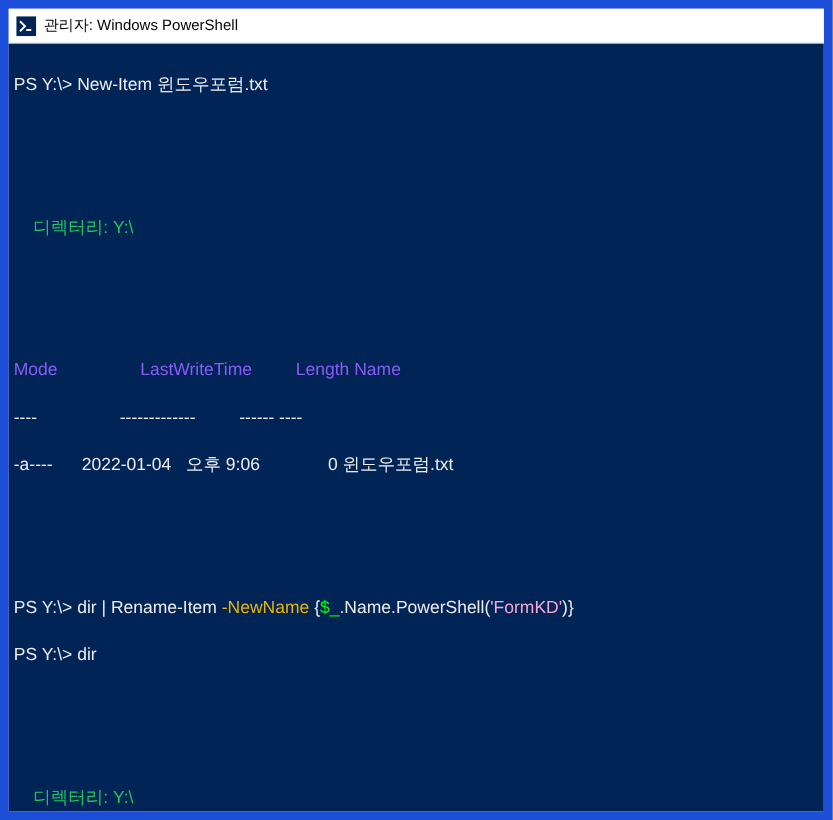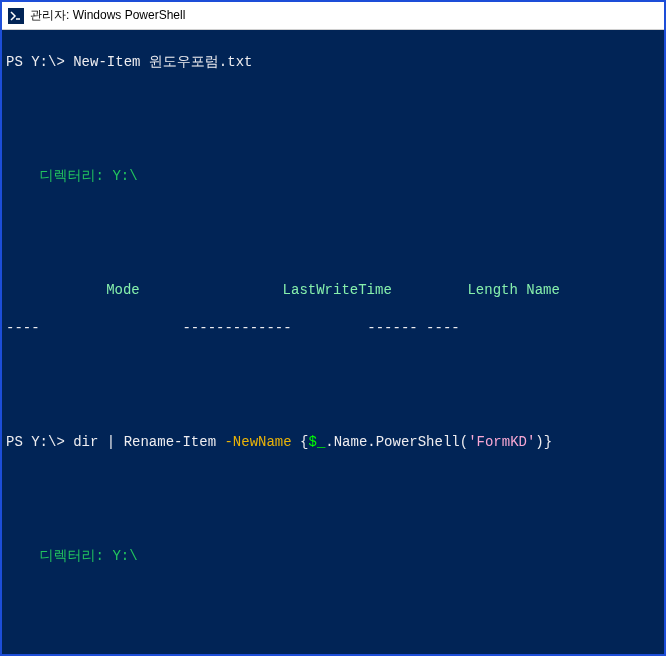--- a/index.html
+++ b/index.html
@@ -8,21 +8,21 @@
       height: 656px;
       background: #fff;
       font-family: 'Malgun Gothic', 'Segoe UI', sans-serif;
       overflow: hidden;
     }
     .window {
       width: 666px;
       height: 656px;
       display: flex;
       flex-direction: column;
-      border: 2px solid #1d4ed8;
+      border: 7px solid #1d4ed8;
     }
     .titlebar {
       height: 28px;
       background: #ffffff;
       border-bottom: 1px solid #d0d0d0;
       display: flex;
       align-items: center;
       padding: 0 6px;
       gap: 6px;
       font-size: 12px;
@@ -32,33 +32,33 @@
       width: 16px;
       height: 16px;
       display: inline-flex;
       align-items: center;
       justify-content: center;
     }
     .terminal {
       flex: 1;
       background: #012456;
       color: #eeedf0;
-      font-family: Liberation Mono, monospace;
+      font-family: Liberation Sans, sans-serif;
       font-size: 14px;
       line-height: 19px;
       padding: 4px 4px;
       white-space: pre;
       overflow: hidden;
     }
     .prompt { color: #eeedf0; }
     .param { color: #eab308; }
     .brace { color: #eeedf0; }
     .var { color: #00ff00; }
     .str { color: #f9a8d4; }
-    .header { color: #86efac; text-align: center; }
+    .header { color: #8b5cf6; }
     .dash { color: #eeedf0; }
     .row { color: #eeedf0; }
     .dir-label { color: #22c55e; }
     .blank { height: 19px; }
     .line { min-height: 19px; }
   </style>
 </head>
 <body>
 
 <div class="window">
@@ -75,23 +75,25 @@
 
   <div class="terminal">
 <div class="line"><span class="prompt"><span>PS Y:\&gt;</span> <span>New-Item 윈도우포럼.txt</span></span></div>
 <div class="blank"></div>
 <div class="blank"></div>
 <div class="line dir-label">    <span>디렉터리: Y:\</span></div>
 <div class="blank"></div>
 <div class="blank"></div>
 <div class="line header"><span>Mode</span>                 <span>LastWriteTime</span>         <span>Length</span> <span>Name</span></div>
 <div class="line dash"><span>----</span>                 <span>-------------</span>         <span>------</span> <span>----</span></div>
+<div class="line row"><span>-a----</span>      <span>2022-01-04</span>   <span>오후 9:06</span>              <span>0</span> <span>윈도우포럼.txt</span></div>
 <div class="blank"></div>
 <div class="blank"></div>
 <div class="line"><span class="prompt"><span>PS Y:\&gt;</span> <span>dir | Rename-Item </span></span><span class="param">-NewName </span><span class="brace">{</span><span class="var">$_</span><span class="prompt">.Name.PowerShell(</span><span class="str">'FormKD'</span><span class="prompt">)}</span></div>
+<div class="line"><span class="prompt"><span>PS Y:\&gt;</span> <span>dir</span></span></div>
 <div class="blank"></div>
 <div class="blank"></div>
 <div class="line dir-label">    <span>디렉터리: Y:\</span></div>
 
 
 
 
 
 
 

